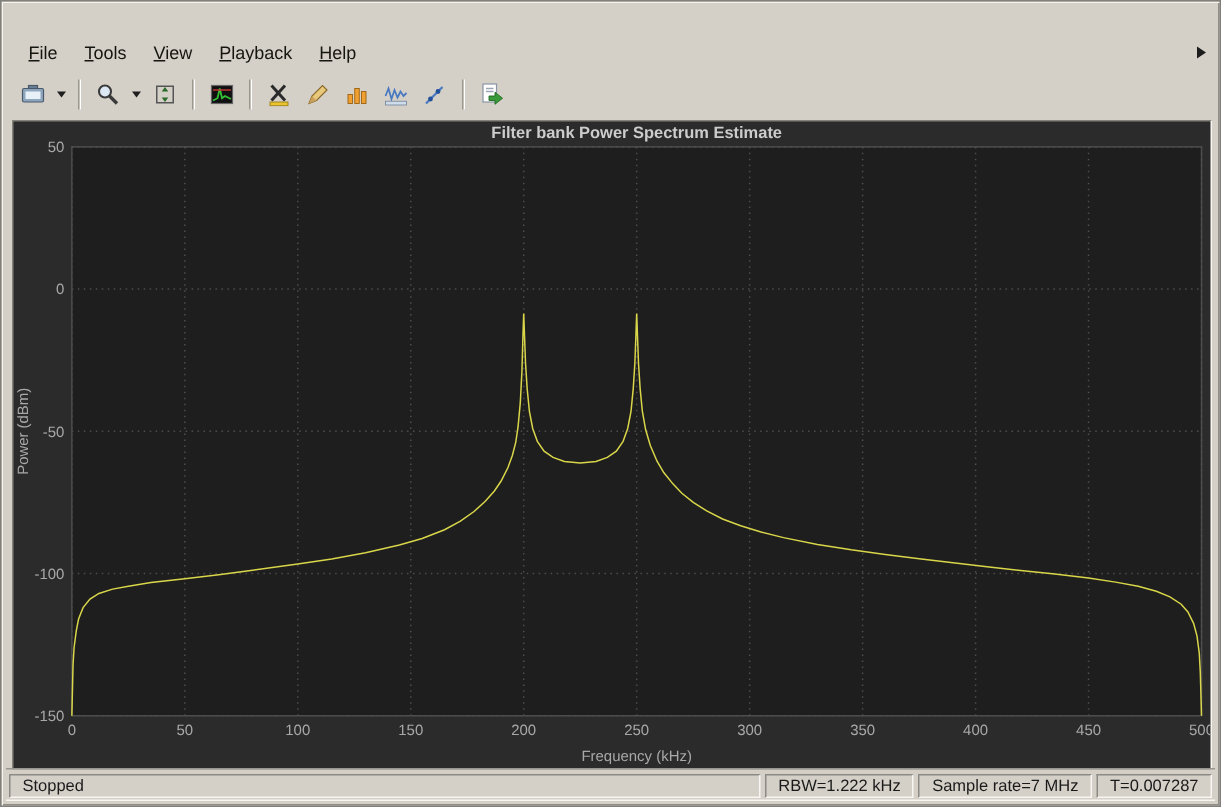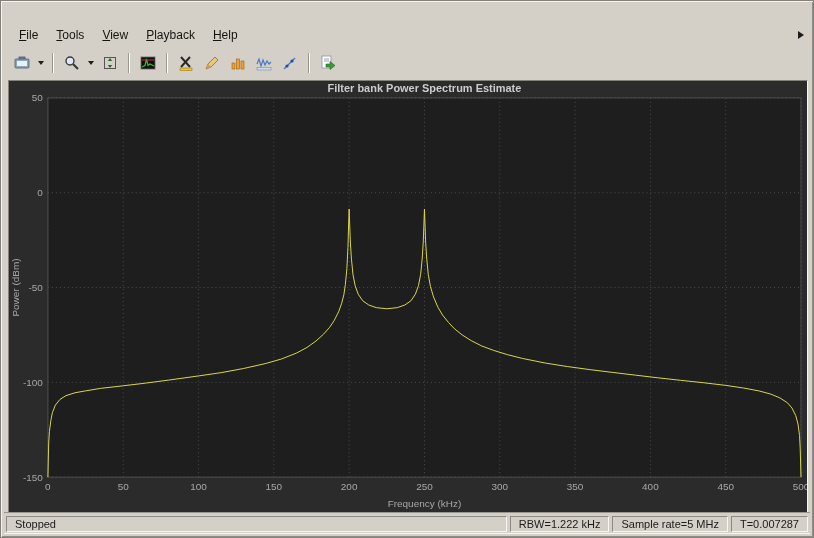--- a/index.html
+++ b/index.html
@@ -238,17 +238,17 @@
         <polyline points="39.0,398.0 39.8,363.7 40.5,352.3 42.0,340.8 43.5,333.2 46.5,325.6 51.1,319.9 57.1,316.1 66.2,313.2 76.8,311.3 91.9,308.8 114.5,306.2 137.2,303.5 159.8,300.5 190.0,296.3 212.7,293.0 235.3,288.8 257.9,283.7 273.1,279.3 288.1,273.4 298.7,267.7 307.8,261.2 315.3,254.4 321.4,247.5 325.9,240.8 330.4,231.9 333.4,223.7 335.7,214.7 337.2,204.6 338.7,188.5 339.8,167.5 340.5,142.7 341.0,128.6 341.5,142.7 342.2,161.8 343.3,178.9 344.8,194.2 347.0,205.6 350.1,214.2 354.6,220.8 360.6,225.0 368.2,227.7 378.8,228.8 389.3,227.7 396.9,225.0 402.9,220.8 407.4,214.2 410.5,205.6 412.7,194.2 414.2,178.9 415.3,161.8 416.0,142.7 416.5,128.6 417.0,142.7 417.7,161.8 418.8,178.9 420.3,194.2 422.5,206.5 425.6,217.0 430.1,227.5 434.6,235.1 440.7,242.7 446.7,249.0 454.3,255.1 463.3,260.8 473.9,266.2 486.0,270.7 499.6,274.9 514.6,278.7 537.3,283.3 559.9,286.9 582.6,290.0 605.3,292.8 627.9,295.5 650.6,298.2 673.2,300.7 695.9,303.1 718.5,305.8 736.6,308.5 751.7,311.3 763.8,314.6 772.9,318.4 780.4,323.3 784.9,328.5 788.7,336.1 791.0,344.7 792.5,356.1 793.2,369.4 794.0,398.0" fill="none" stroke="#d9d64a" stroke-width="1"></polyline>
         <text x="416.5" y="11" fill="#cccccc" text-anchor="middle" font-size="11" font-weight="bold">Filter bank Power Spectrum Estimate</text>
         <text x="416.5" y="428" fill="#a8a8a8" text-anchor="middle" font-size="10">Frequency (kHz)</text>
         <text x="10" y="207.5" fill="#a8a8a8" text-anchor="middle" font-size="10" transform="rotate(-90 10 207.5)">Power (dBm)</text>
       </svg>
   </div>
 
   <div class="statusbar">
     <div class="status-cell status-state">Stopped</div>
     <div class="status-cell">RBW=1.222 kHz</div>
-    <div class="status-cell">Sample rate=5 MHz</div>
+    <div class="status-cell">Sample rate=7 MHz</div>
     <div class="status-cell">T=0.007287</div>
   </div>
 
 </div>
 
 </body></html>

